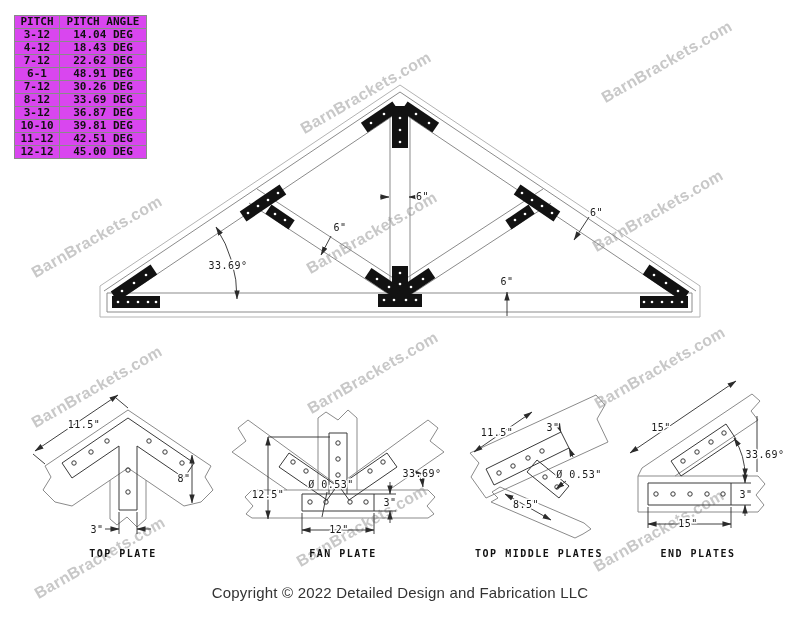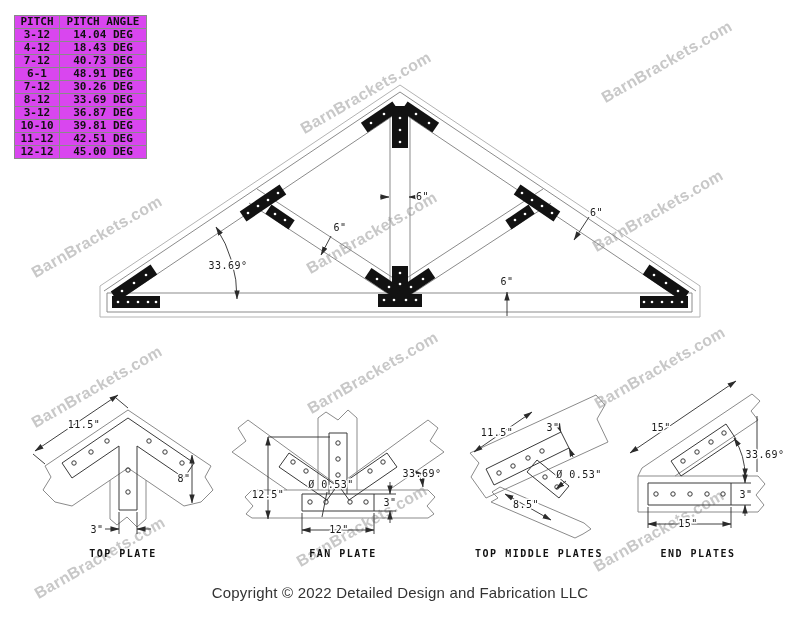--- a/index.html
+++ b/index.html
@@ -363,21 +363,21 @@
         <tr>
           <td>3-12</td>
           <td>14.04 DEG</td>
         </tr>
         <tr>
           <td>4-12</td>
           <td>18.43 DEG</td>
         </tr>
         <tr>
           <td>7-12</td>
-          <td>40.73 DEG</td>
+          <td>22.62 DEG</td>
         </tr>
         <tr>
           <td>6-1</td>
           <td>48.91 DEG</td>
         </tr>
         <tr>
           <td>7-12</td>
           <td>30.26 DEG</td>
         </tr>
         <tr>

